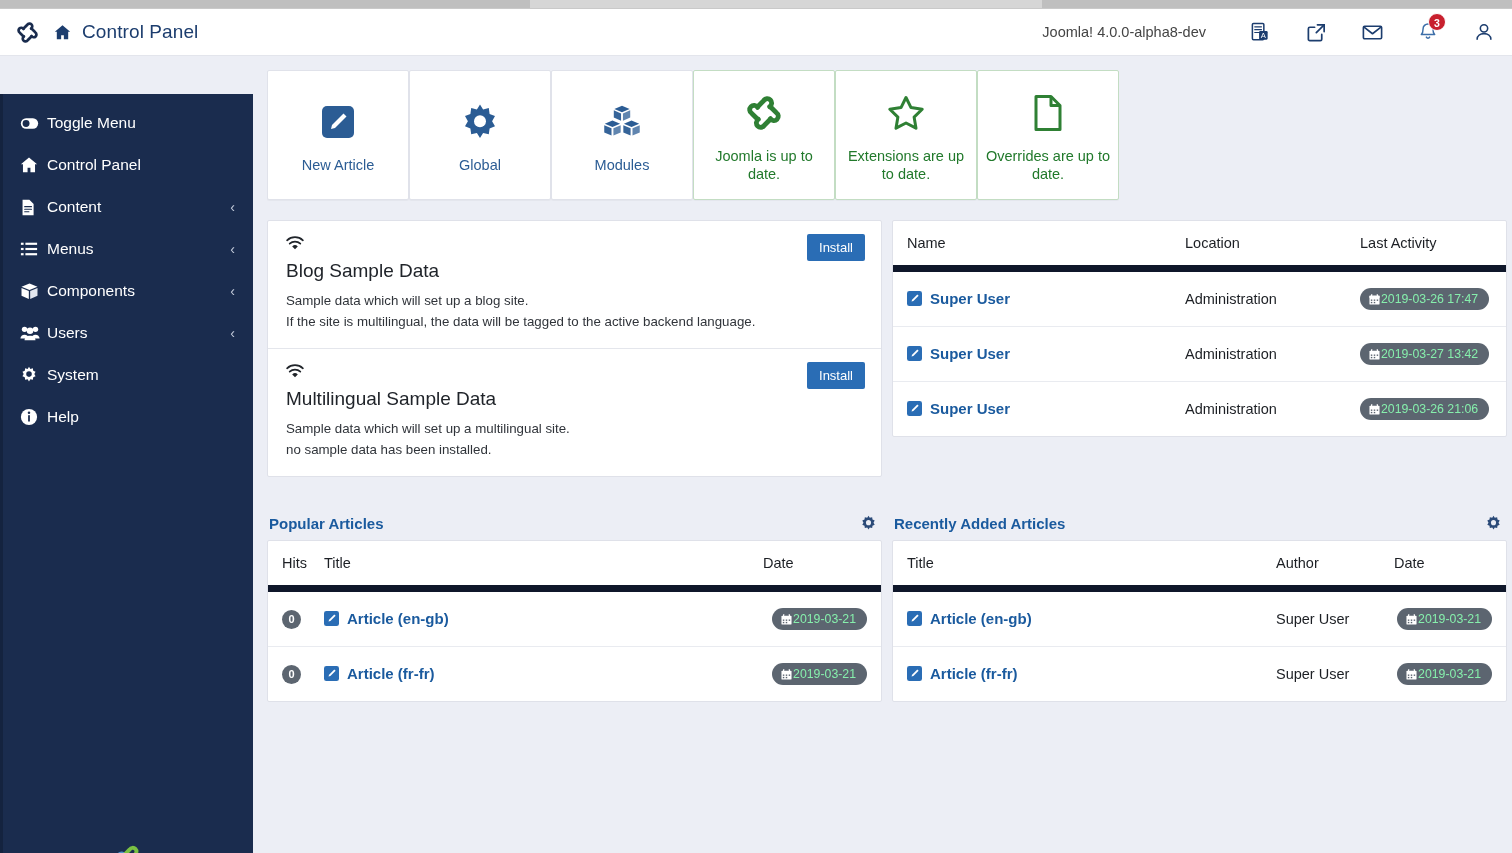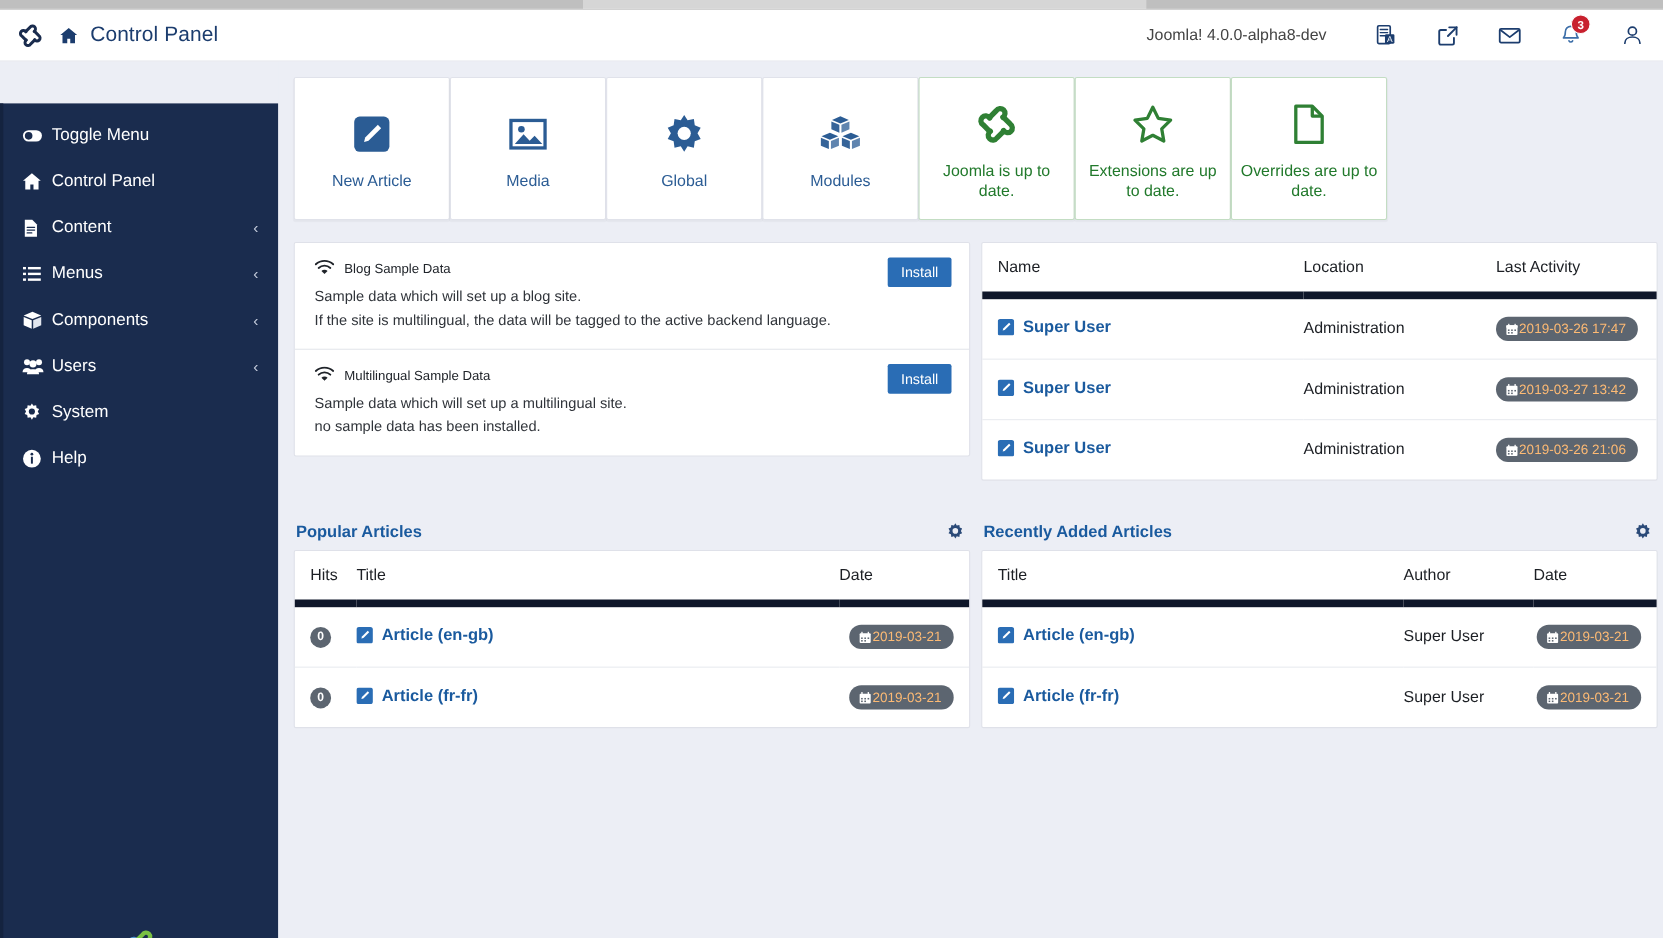--- a/index.html
+++ b/index.html
@@ -142,22 +142,22 @@
   .panel-body {
     background: #fff;
     border: 1px solid #dfe1e9;
     border-radius: 2px;
   }
 
   
   .sd-item { padding: 15px 18px 16px 18px; position: relative; }
   .sd-item + .sd-item { border-top: 1px solid #e4e6ec; }
   .sd-title {
-    font-size: 12px; color: #20242a; display: flex;
-    align-items: flex-end; gap: 9px; margin-bottom: 9px;
+    font-size: 19px; color: #20242a; display: flex;
+    align-items: flex-start; gap: 9px; margin-bottom: 9px; flex-direction: column;
   }
   .sd-desc { font-size: 13.3px; color: #30343a; line-height: 1.55; max-width: 530px; }
   .btn-install {
     position: absolute; top: 13px; right: 16px;
     background: #2a6db5; color: #fff;
     border: none; border-radius: 2px;
     font-size: 13px; font-family: inherit;
     padding: 6px 12px; cursor: pointer;
   }
 
@@ -174,21 +174,21 @@
     border-bottom: 1px solid #e9ebf0;
   }
   table.dtable tr:last-child td { border-bottom: none; }
   .cell-link {
     color: #1a5a9e; font-weight: bold; font-size: 15px;
     display: inline-flex; align-items: center; gap: 8px;
     cursor: pointer; text-decoration: none;
   }
   .pill-date {
     display: inline-flex; align-items: center; gap: 1px;
-    background: #5c6570; color: #fdba74;
+    background: #5c6570; color: #86efac;
     font-size: 12.3px; border-radius: 11px;
     padding: 4px 11px 4px 9px; white-space: nowrap;
   }
   .hits-badge {
     display: inline-flex; align-items: center; justify-content: center;
     width: 19px; height: 19px; border-radius: 50%;
     background: #5c6570; color: #fff;
     font-size: 11px; font-weight: bold;
   }
   .pad-l { padding-left: 14px !important; }
@@ -390,30 +390,20 @@
     <div class="qcard">
       <span class="q-ico">
         <svg width="40" height="40" viewBox="0 0 40 40" aria-hidden="true">
           <rect x="4" y="4" width="32" height="32" rx="5" fill="#2b5c94"></rect>
           <path d="M25.5 11.5l3 3-11.5 11.5-4 1 1-4z" fill="#fff"></path>
         </svg>
       </span>
       <span class="q-label">New Article</span>
     </div>
 
-    <div class="qcard">
-      <span class="q-ico">
-        <svg width="40" height="40" viewBox="0 0 40 40" aria-hidden="true">
-          <rect x="4.5" y="7.5" width="31" height="25" fill="none" stroke="#2b5c94" stroke-width="3"></rect>
-          <circle cx="14" cy="15.5" r="3" fill="#2b5c94"></circle>
-          <path d="M8 29l8-9 5.5 6 4.5-4.5L33 29z" fill="#2b5c94"></path>
-        </svg>
-      </span>
-      <span class="q-label">Media</span>
-    </div>
 
     <div class="qcard">
       <span class="q-ico">
         <svg width="40" height="40" viewBox="0 0 40 40" aria-hidden="true">
           <path fill="#2b5c94" d="M20 2.5l3.1 4.9 5.7-1.3.8 5.8 5.4 2.2-2.9 5.1 2.9 5.1-5.4 2.2-.8 5.8-5.7-1.3L20 35.9l-3.1-4.9-5.7 1.3-.8-5.8-5.4-2.2 2.9-5.1-2.9-5.1 5.4-2.2.8-5.8 5.7 1.3z"></path>
           <circle cx="20" cy="19.2" r="6" fill="#fff"></circle>
         </svg>
       </span>
       <span class="q-label">Global</span>
     </div>

